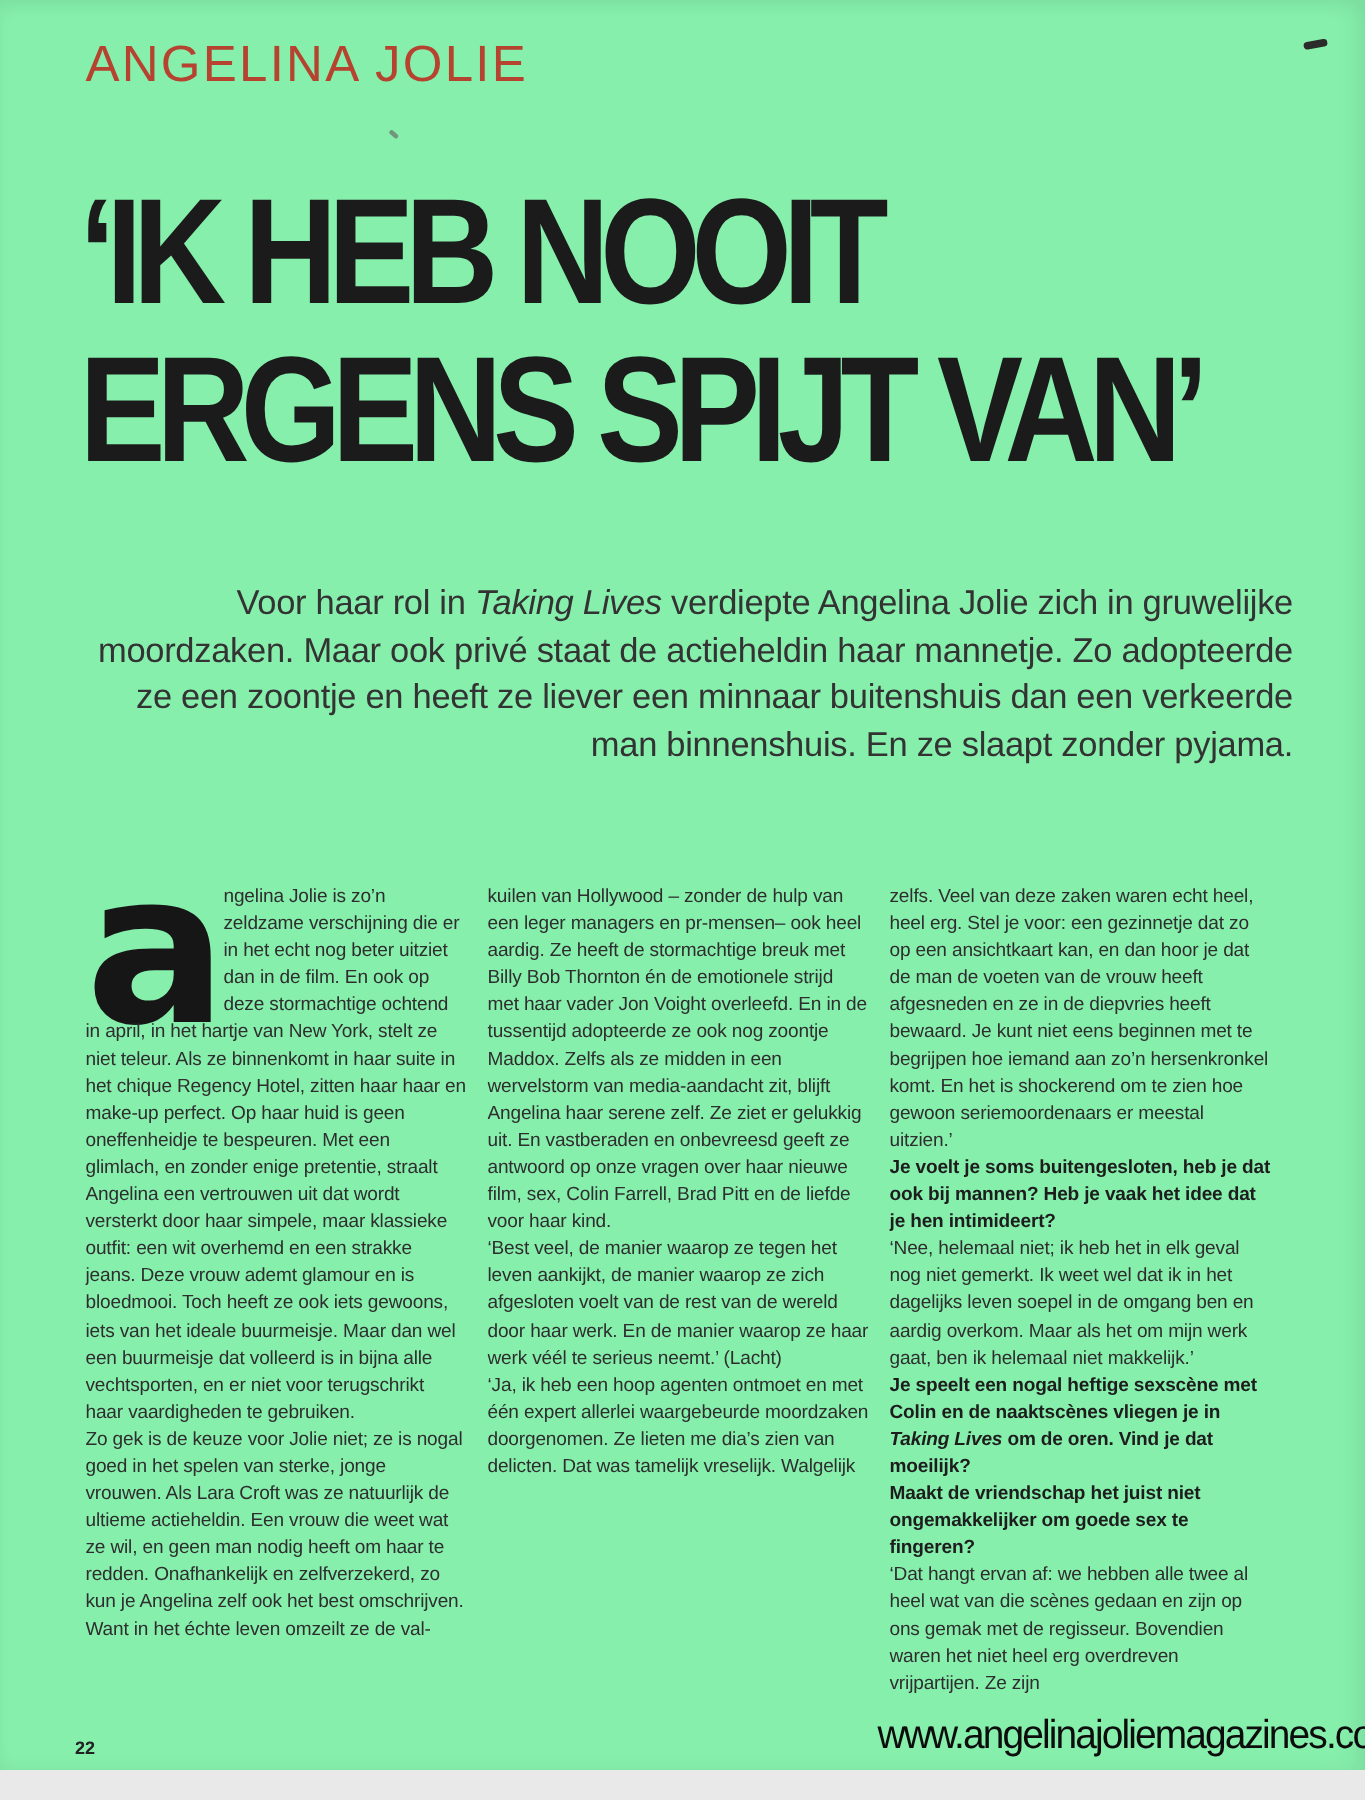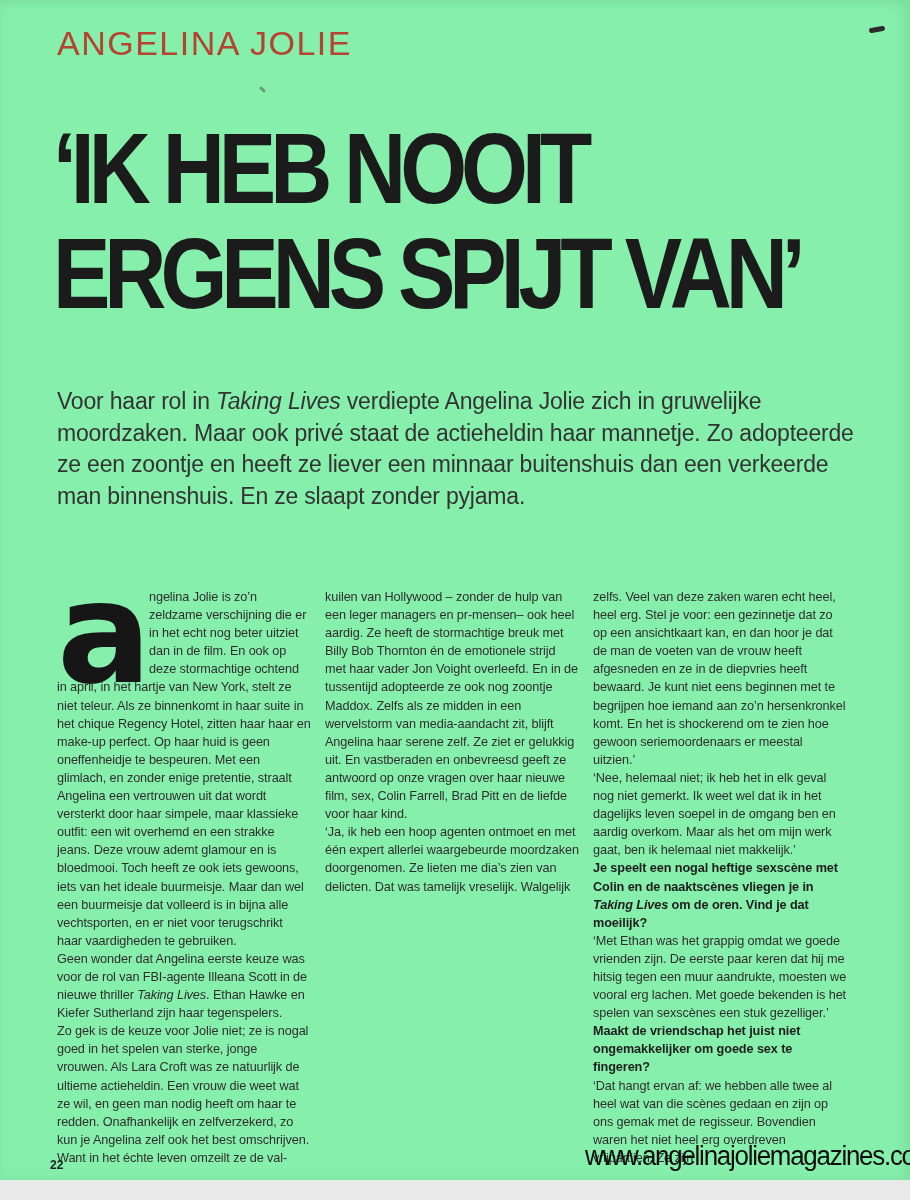--- a/index.html
+++ b/index.html
@@ -23,21 +23,21 @@
 
   .headline { position:absolute; left:53px; top:116px; margin:0; color:var(--headline); }
   .hl-line {
     display:block; font-weight:bold; font-size:100px; line-height:105px;
     letter-spacing:-7px; white-space:nowrap;
     transform:scaleX(0.86); transform-origin:left;
   }
 
   .intro {
     position:absolute; left:57px; top:386px; width:805px; margin:0;
-    font-size:23px; line-height:31.5px; letter-spacing:-0.2px; color:#333;
+    font-size:23px; line-height:31.5px; letter-spacing:-0.2px; color:#333;text-align:right;
   }
 
   .columns { position:absolute; left:57px; top:588px; width:792px; display:flex; gap:14px; }
   .col {
     width:254px; height:578px; overflow:hidden;
     font-size:12.7px; line-height:18.1px; letter-spacing:-0.1px; color:#2e2e2e;
   }
   .col p { margin:0; }
   .col .question { font-weight:bold; color:#1d1d1d; }
   .it { font-style:italic; }
@@ -79,32 +79,32 @@
   <h1 class="headline">
     <span class="hl-line">‘IK HEB NOOIT</span>
     <span class="hl-line">ERGENS SPIJT VAN’</span>
   </h1>
 
   <p class="intro"><span>Voor haar rol in </span><span class="it">Taking Lives</span><span> verdiepte Angelina Jolie zich in gruwelijke moordzaken. Maar ook privé staat de actieheldin haar mannetje. Zo adopteerde ze een zoontje en heeft ze liever een minnaar buitenshuis dan een verkeerde man binnenshuis. En ze slaapt zonder pyjama.</span></p>
 
   <main class="columns">
     <div class="col">
         <p class="body"><span class="dropcap">a</span><span>ngelina Jolie is zo’n zeldzame verschijning die er in het echt nog beter uitziet dan in de film. En ook op deze stormachtige ochtend in april, in het hartje van New York, stelt ze niet teleur. Als ze binnenkomt in haar suite in het chique Regency Hotel, zitten haar haar en make-up perfect. Op haar huid is geen oneffenheidje te bespeuren. Met een glimlach, en zonder enige pretentie, straalt Angelina een vertrouwen uit dat wordt versterkt door haar simpele, maar klassieke outfit: een wit overhemd en een strakke jeans. Deze vrouw ademt glamour en is bloedmooi. Toch heeft ze ook iets gewoons, iets van het ideale buurmeisje. Maar dan wel een buurmeisje dat volleerd is in bijna alle vechtsporten, en er niet voor terugschrikt haar vaardigheden te gebruiken.</span></p>
-        <p class="body"><span>Geen wonder dat Angelina eerste keuze was voor de rol van FBI-agente Illeana Scott in de nieuwe thriller </span><span class="it">Taking Lives</span><span>. Ethan Hawke en Kiefer Sutherland zijn haar tegenspelers.</span></p>
         <p class="body"><span>Zo gek is de keuze voor Jolie niet; ze is nogal goed in het spelen van sterke, jonge vrouwen. Als Lara Croft was ze natuurlijk de ultieme actieheldin. Een vrouw die weet wat ze wil, en geen man nodig heeft om haar te redden. Onafhankelijk en zelfverzekerd, zo kun je Angelina zelf ook het best omschrijven. Want in het échte leven omzeilt ze de val-</span></p>
       </div>
     <div class="col">
         <p class="body"><span>kuilen van Hollywood – zonder de hulp van een leger managers en pr-mensen– ook heel aardig. Ze heeft de stormachtige breuk met Billy Bob Thornton én de emotionele strijd met haar vader Jon Voight overleefd. En in de tussentijd adopteerde ze ook nog zoontje Maddox. Zelfs als ze midden in een wervelstorm van media-aandacht zit, blijft Angelina haar serene zelf. Ze ziet er gelukkig uit. En vastberaden en onbevreesd geeft ze antwoord op onze vragen over haar nieuwe film, sex, Colin Farrell, Brad Pitt en de liefde voor haar kind.</span></p>
+        <p class="body"><span>‘Best veel, de manier waarop ze tegen het leven aankijkt, de manier waarop ze zich afgesloten voelt van de rest van de wereld door haar werk. En de manier waarop ze haar werk véél te serieus neemt.’ (Lacht)</span></p>
         <p class="body"><span>‘Ja, ik heb een hoop agenten ontmoet en met één expert allerlei waargebeurde moordzaken doorgenomen. Ze lieten me dia’s zien van delicten. Dat was tamelijk vreselijk. Walgelijk</span></p>
       </div>
     <div class="col">
         <p class="body"><span>zelfs. Veel van deze zaken waren echt heel, heel erg. Stel je voor: een gezinnetje dat zo op een ansichtkaart kan, en dan hoor je dat de man de voeten van de vrouw heeft afgesneden en ze in de diepvries heeft bewaard. Je kunt niet eens beginnen met te begrijpen hoe iemand aan zo’n hersenkronkel komt. En het is shockerend om te zien hoe gewoon seriemoordenaars er meestal uitzien.’</span></p>
+        <p class="question"><span>Je voelt je soms buitengesloten, heb je dat ook bij mannen? Heb je vaak het idee dat je hen intimideert?</span></p>
         <p class="body"><span>‘Nee, helemaal niet; ik heb het in elk geval nog niet gemerkt. Ik weet wel dat ik in het dagelijks leven soepel in de omgang ben en aardig overkom. Maar als het om mijn werk gaat, ben ik helemaal niet makkelijk.’</span></p>
         <p class="question"><span>Je speelt een nogal heftige sexscène met Colin en de naaktscènes vliegen je in </span><span class="it">Taking Lives</span><span> om de oren. Vind je dat moeilijk?</span></p>
-        <p class="body"><span>‘Met Ethan was het grappig omdat we goede vrienden zijn. De eerste paar keren dat hij me hitsig tegen een muur aandrukte, moesten we vooral erg lachen. Met goede bekenden is het spelen van sexscènes een stuk gezelliger.’</span></p>
         <p class="question"><span>Maakt de vriendschap het juist niet ongemakkelijker om goede sex te fingeren?</span></p>
         <p class="body"><span>‘Dat hangt ervan af: we hebben alle twee al heel wat van die scènes gedaan en zijn op ons gemak met de regisseur. Bovendien waren het niet heel erg overdreven vrijpartijen. Ze zijn</span></p>
       </div>
   </main>
 
   <div class="pagenum">22</div>
   <div class="website">www.angelinajoliemagazines.com</div>
 
   <div class="artifact artifact-1"></div>
   <div class="artifact artifact-2"></div>

